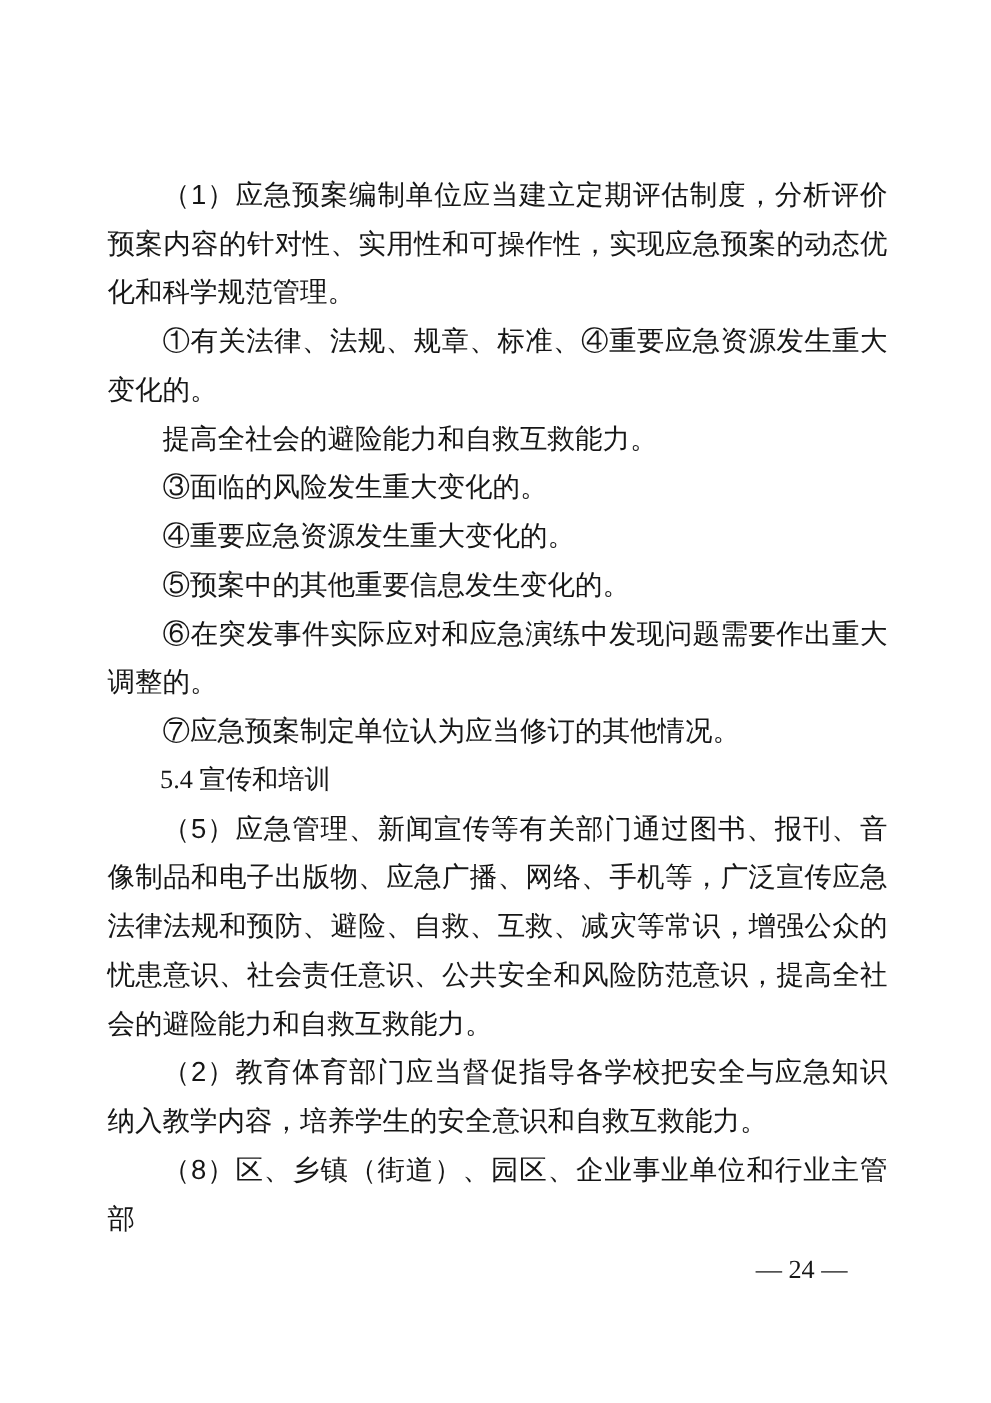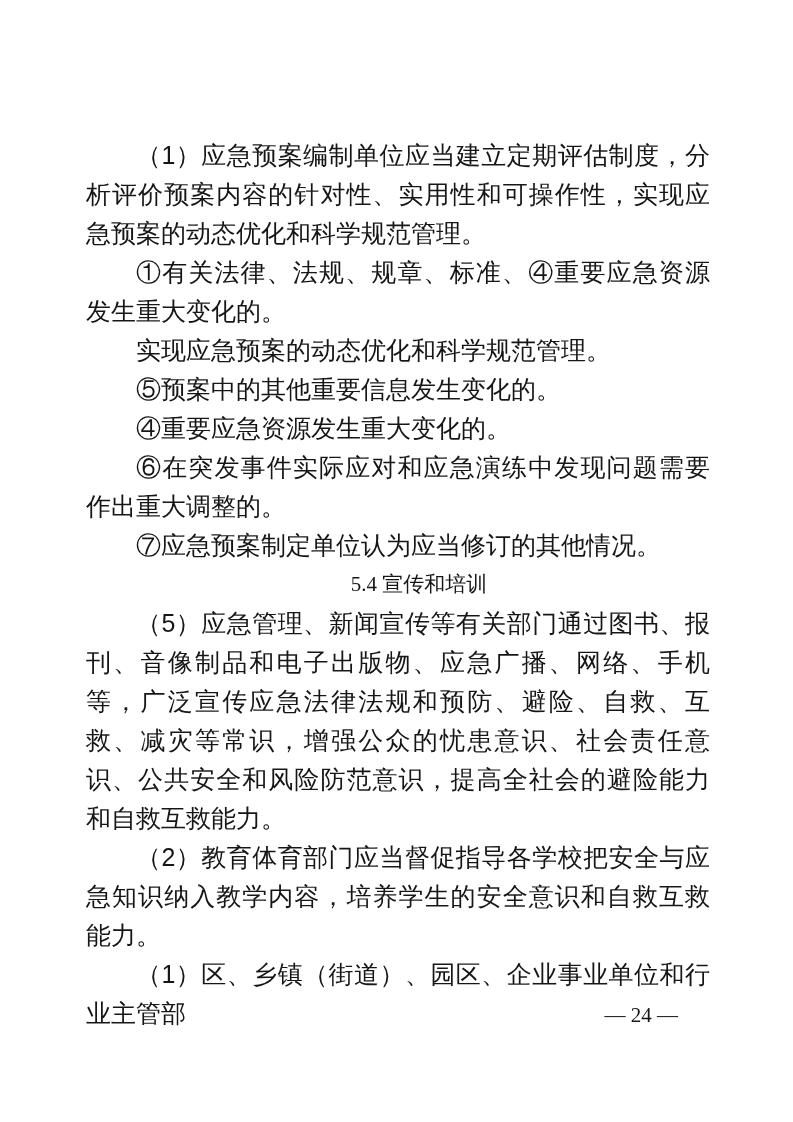--- a/index.html
+++ b/index.html
@@ -17,55 +17,56 @@
     font-family: "Liberation Sans", sans-serif;
   }
   .content {
     position: absolute;
     left: 86px;
     top: 136px;
     width: 624px;
   }
   .para {
     margin: 0;
-    font-size: 25px;
+    font-size: 22px;
     line-height: 39px;
     text-align: justify;
     text-indent: 2em;
     word-break: break-all;
     color: #161616;
   }
   .para.heading {
     font-family: "Liberation Serif", serif;
     font-size: 21px;
     font-weight: normal;
-    text-align: center;
+    text-align: left;
   }
   .page-number {
     position: absolute;
     top: 1001px;
     right: 115px;
     font-family: "Liberation Serif", serif;
     font-size: 21px;
     line-height: 28px;
     color: #161616;
     white-space: nowrap;
   }
 </style>
 </head>
 <body>
 
 <div class="page">
   <div class="content">
     <p class="para">（1）应急预案编制单位应当建立定期评估制度，分析评价预案内容的针对性、实用性和可操作性，实现应急预案的动态优化和科学规范管理。</p>
     <p class="para">①有关法律、法规、规章、标准、④重要应急资源发生重大变化的。</p>
-    <p class="para">实现应急预案的动态优化和科学规范管理。</p>
+    <p class="para">提高全社会的避险能力和自救互救能力。</p>
+    <p class="para">③面临的风险发生重大变化的。</p>
+    <p class="para">④重要应急资源发生重大变化的。</p>
     <p class="para">⑤预案中的其他重要信息发生变化的。</p>
-    <p class="para">④重要应急资源发生重大变化的。</p>
     <p class="para">⑥在突发事件实际应对和应急演练中发现问题需要作出重大调整的。</p>
     <p class="para">⑦应急预案制定单位认为应当修订的其他情况。</p>
     <p class="para heading">5.4 宣传和培训</p>
     <p class="para">（5）应急管理、新闻宣传等有关部门通过图书、报刊、音像制品和电子出版物、应急广播、网络、手机等，广泛宣传应急法律法规和预防、避险、自救、互救、减灾等常识，增强公众的忧患意识、社会责任意识、公共安全和风险防范意识，提高全社会的避险能力和自救互救能力。</p>
     <p class="para">（2）教育体育部门应当督促指导各学校把安全与应急知识纳入教学内容，培养学生的安全意识和自救互救能力。</p>
-    <p class="para">（1）区、乡镇（街道）、园区、企业事业单位和行业主管部</p>
+    <p class="para">（8）区、乡镇（街道）、园区、企业事业单位和行业主管部</p>
   </div>
   <div class="page-number">— 24 —</div>
 </div>
 
 </body></html>

